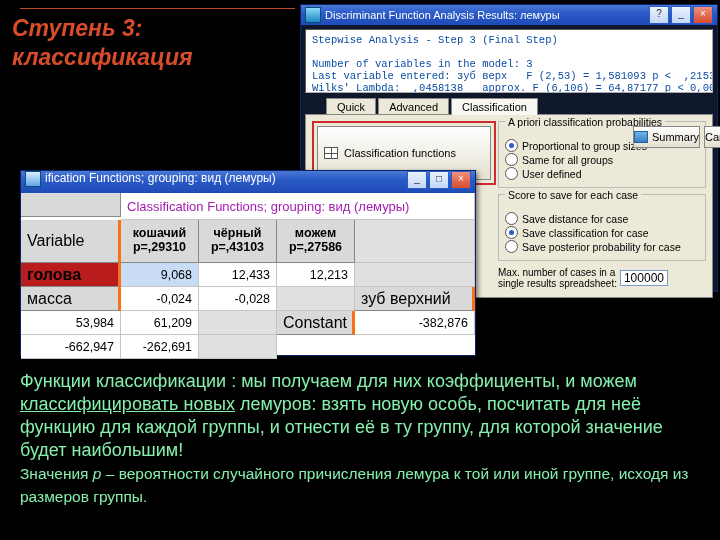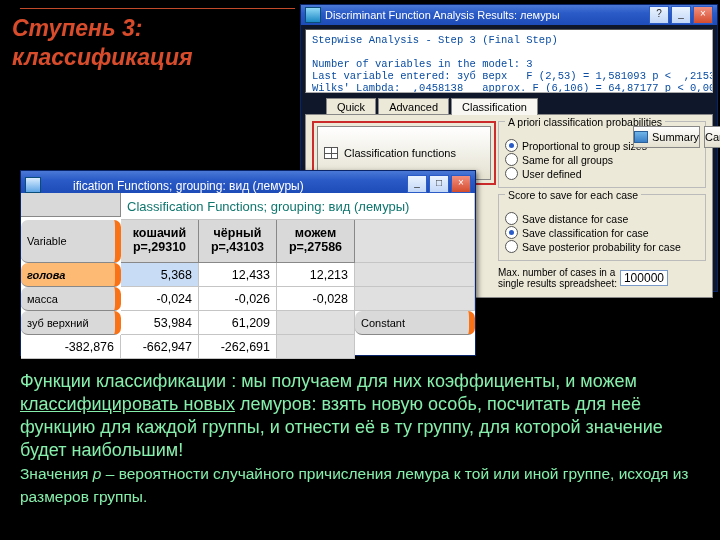--- a/index.html
+++ b/index.html
@@ -177,24 +177,23 @@
     width: 454px; height: 184px;
     background: #fff;
     border: 1px solid #0a246a;
     box-shadow: 2px 2px 5px rgba(0,0,0,0.5);
     font-size: 12px;
   }
   .titlebar2 {
     height: 22px;
     background: linear-gradient(#4a79d6,#2b5bc7 40%,#1d4bb8);
     color: #fff;
-    display: flex; align-items: flex-end;
+    display: flex; align-items: flex-start;
     padding: 0 4px;
     font-size: 12px;
-    gap: 28px;
   }
   .titlebar2 .appicon {
     width: 14px; height: 14px;
     background: linear-gradient(#d9ecff,#5fa6e6);
     margin-right: 4px; border:1px solid #0a4d7a;
   }
   .sheet {
     display: grid;
     grid-template-columns: 100px 78px 78px 78px 1fr;
     font-family: Arial, sans-serif;
@@ -203,40 +202,39 @@
     border-right: 1px solid #c5c5c5;
     border-bottom: 1px solid #c5c5c5;
     padding: 2px 6px;
     height: 19px;
     display: flex; align-items: center;
     background: #fff;
   }
   .sheet .cap {
     grid-column: 2 / span 4;
     background: #fff;
-    color: #0f766e;
+    color: #a21caf;
     font-size: 13px;
     border-bottom: 1px solid #c5c5c5;
     padding: 3px 6px;
     height: 20px;
   }
   .sheet .corner {
     background: #d9d9d9; border-right:1px solid #888; border-bottom:1px solid #888;
   }
   .sheet .colhead {
     background: #d9d9d9; font-weight: bold; justify-content: center;
     border-right:1px solid #888; border-bottom:1px solid #888;
     flex-direction: column; height: 38px; line-height:1.1; font-size:12.5px;
   }
   .sheet .rowhead {
-    background: #d9d9d9; border-right:6px solid #f97316; border-bottom:1px solid #888;
-    font-size: 11px;
-    border-radius: 7px;
-  }
-  .sheet .rowhead.sel { font-weight: bold; font-style: italic; background:#fdba74;}
+    background: #d9d9d9; border-right:3px solid #f97316; border-bottom:1px solid #888;
+    font-size: 16px;
+  }
+  .sheet .rowhead.sel { font-weight: bold; background:#b91c1c;}
   .sheet .num { justify-content: flex-end; font-size: 12.5px;}
   .sheet .sel { background: #c8ddf5; }
   .sheet .filler { background:#e0e0e0;}
 
   .body-text {
     position: absolute;
     top: 370px; left: 20px; width: 680px;
     color: #86efac;
     font-size: 18px;
     line-height: 1.28;
@@ -361,28 +359,27 @@
         <span>чёрный</span>
         <span>p=,43103</span>
       </div>
     <div class="cell colhead">
         <span>можем</span>
         <span>p=,27586</span>
       </div>
     <div class="cell filler" style="height:38px"></div>
 
     <div class="cell rowhead sel">голова</div>
-    <div class="cell num sel">5,368</div>
+    <div class="cell num sel">9,068</div>
     <div class="cell num">12,433</div>
     <div class="cell num">12,213</div>
     <div class="cell filler"></div>
 
     <div class="cell rowhead">масса</div>
     <div class="cell num">-0,024</div>
-    <div class="cell num">-0,026</div>
     <div class="cell num">-0,028</div>
     <div class="cell filler"></div>
 
     <div class="cell rowhead">зуб верхний</div>
     <div class="cell num">53,984</div>
     <div class="cell num">61,209</div>
     <div class="cell filler"></div>
 
     <div class="cell rowhead">Constant</div>
     <div class="cell num">-382,876</div>

